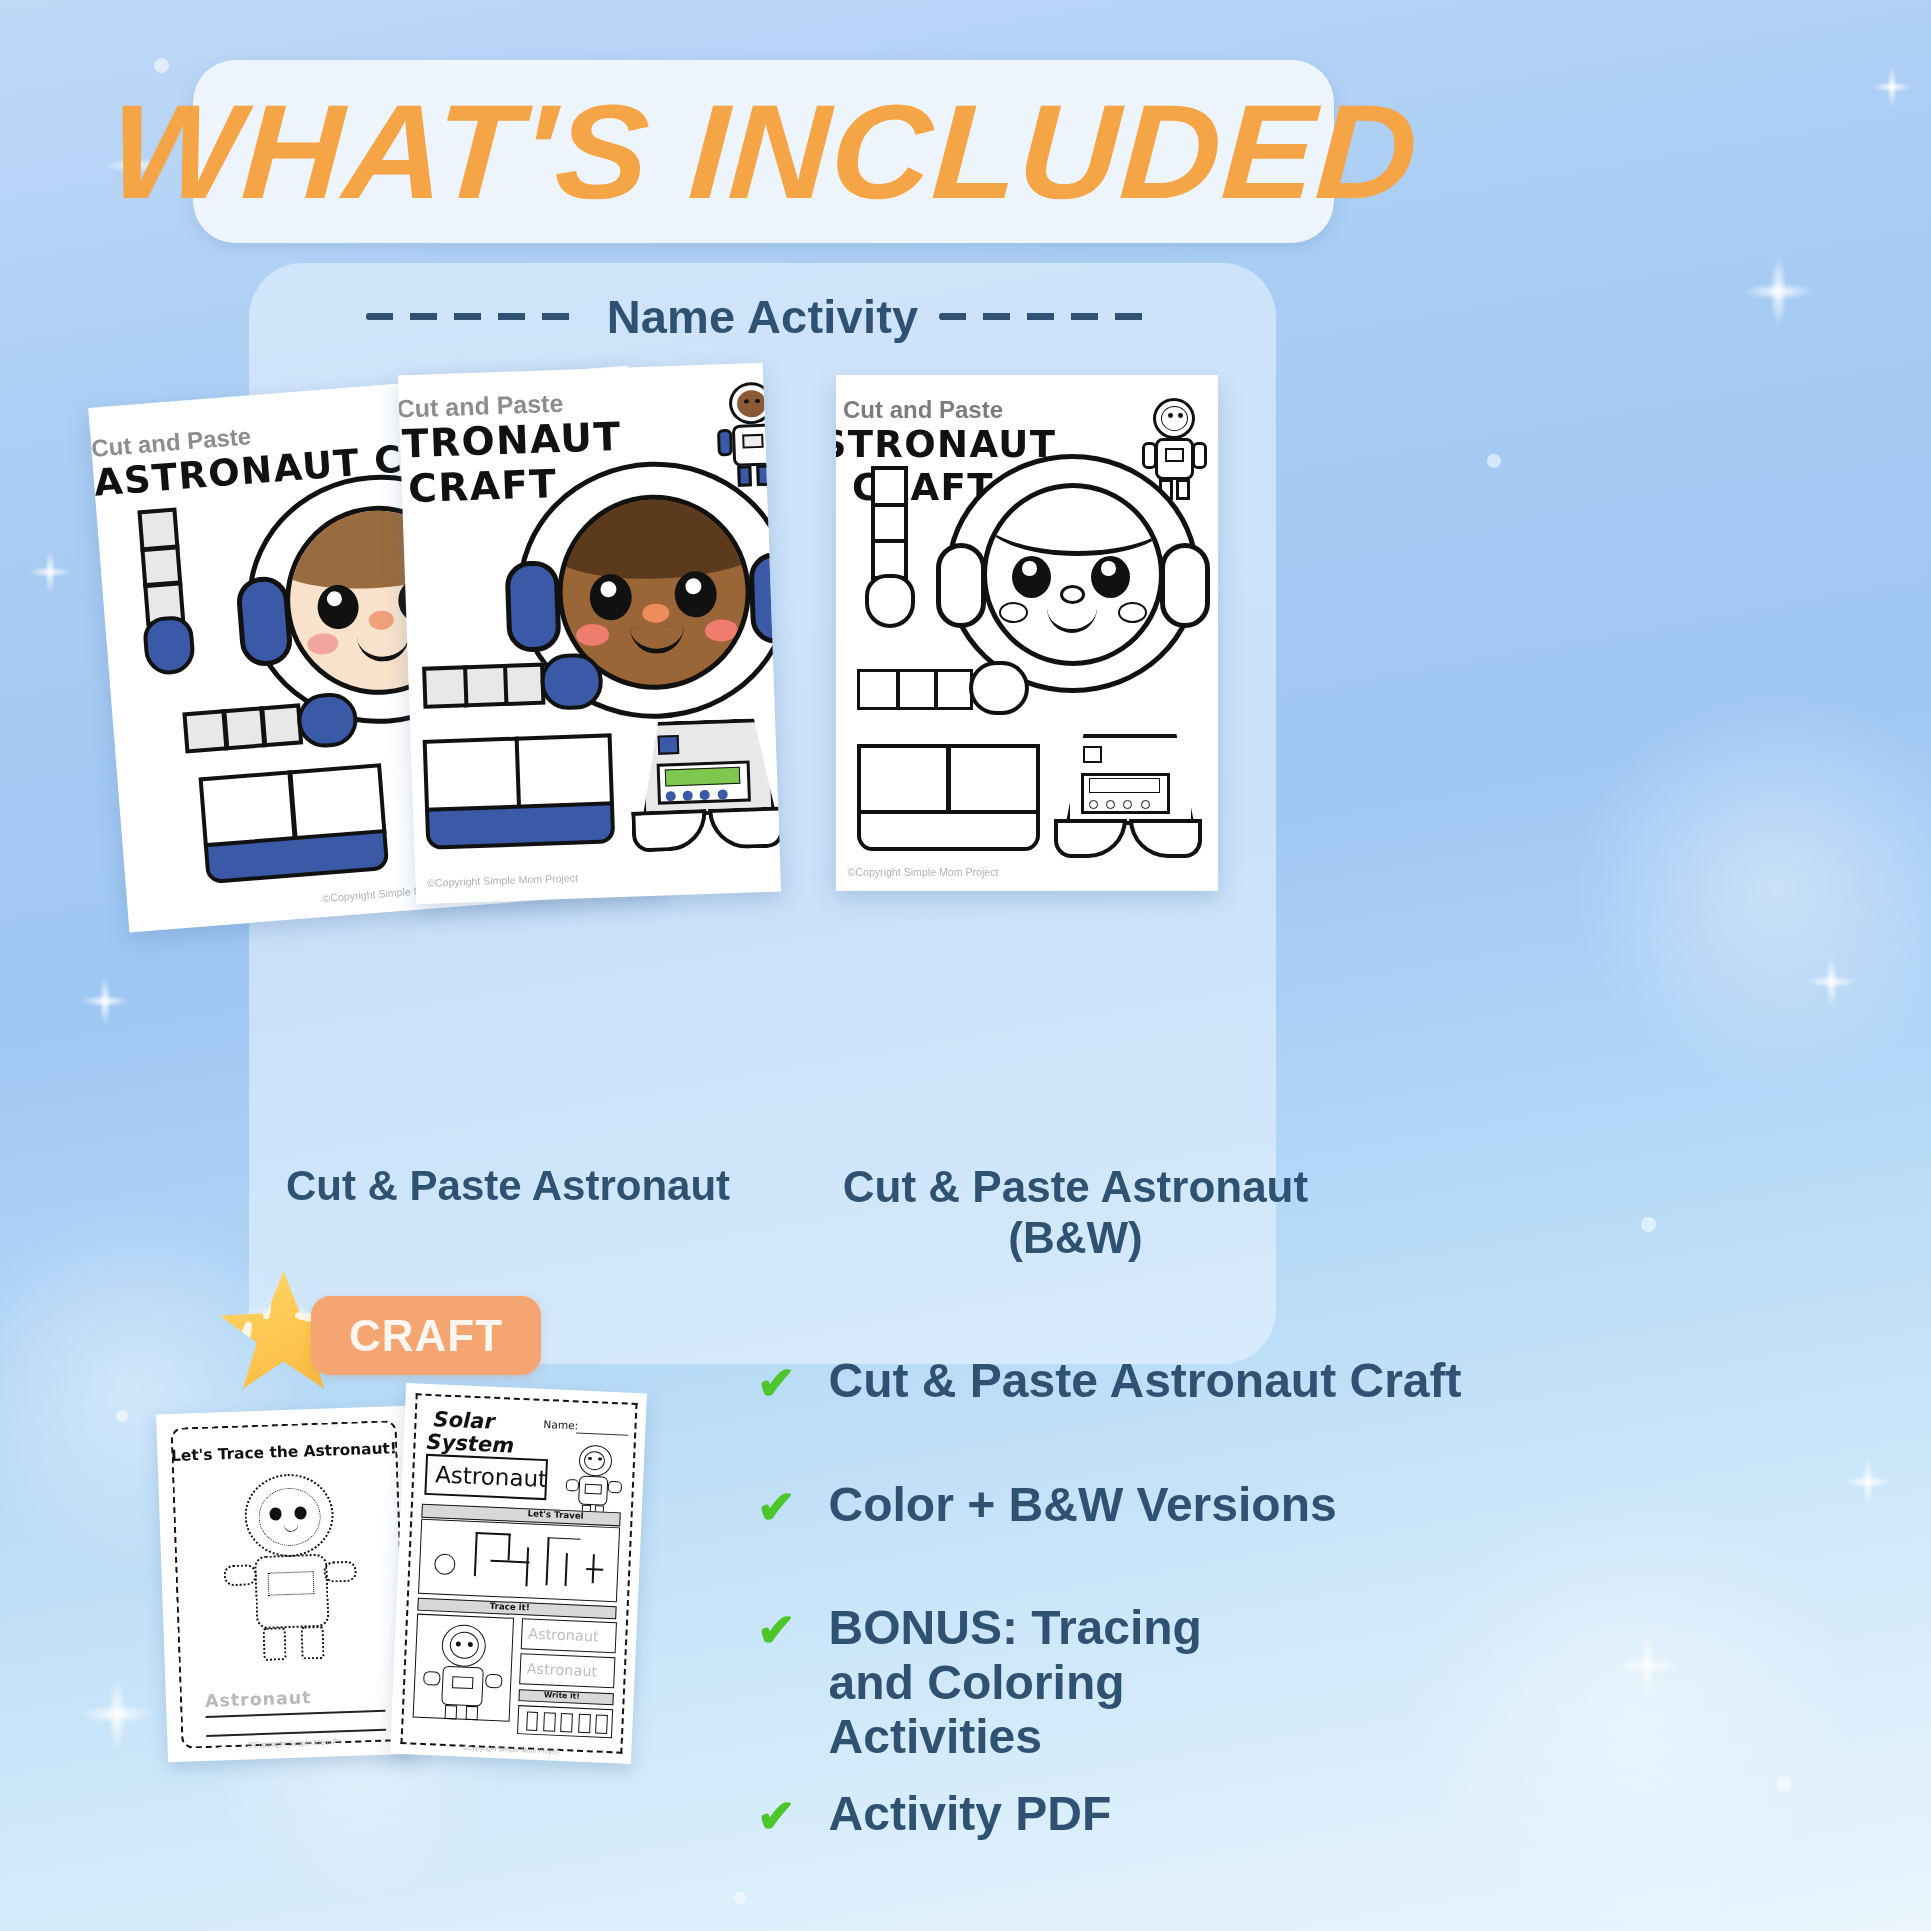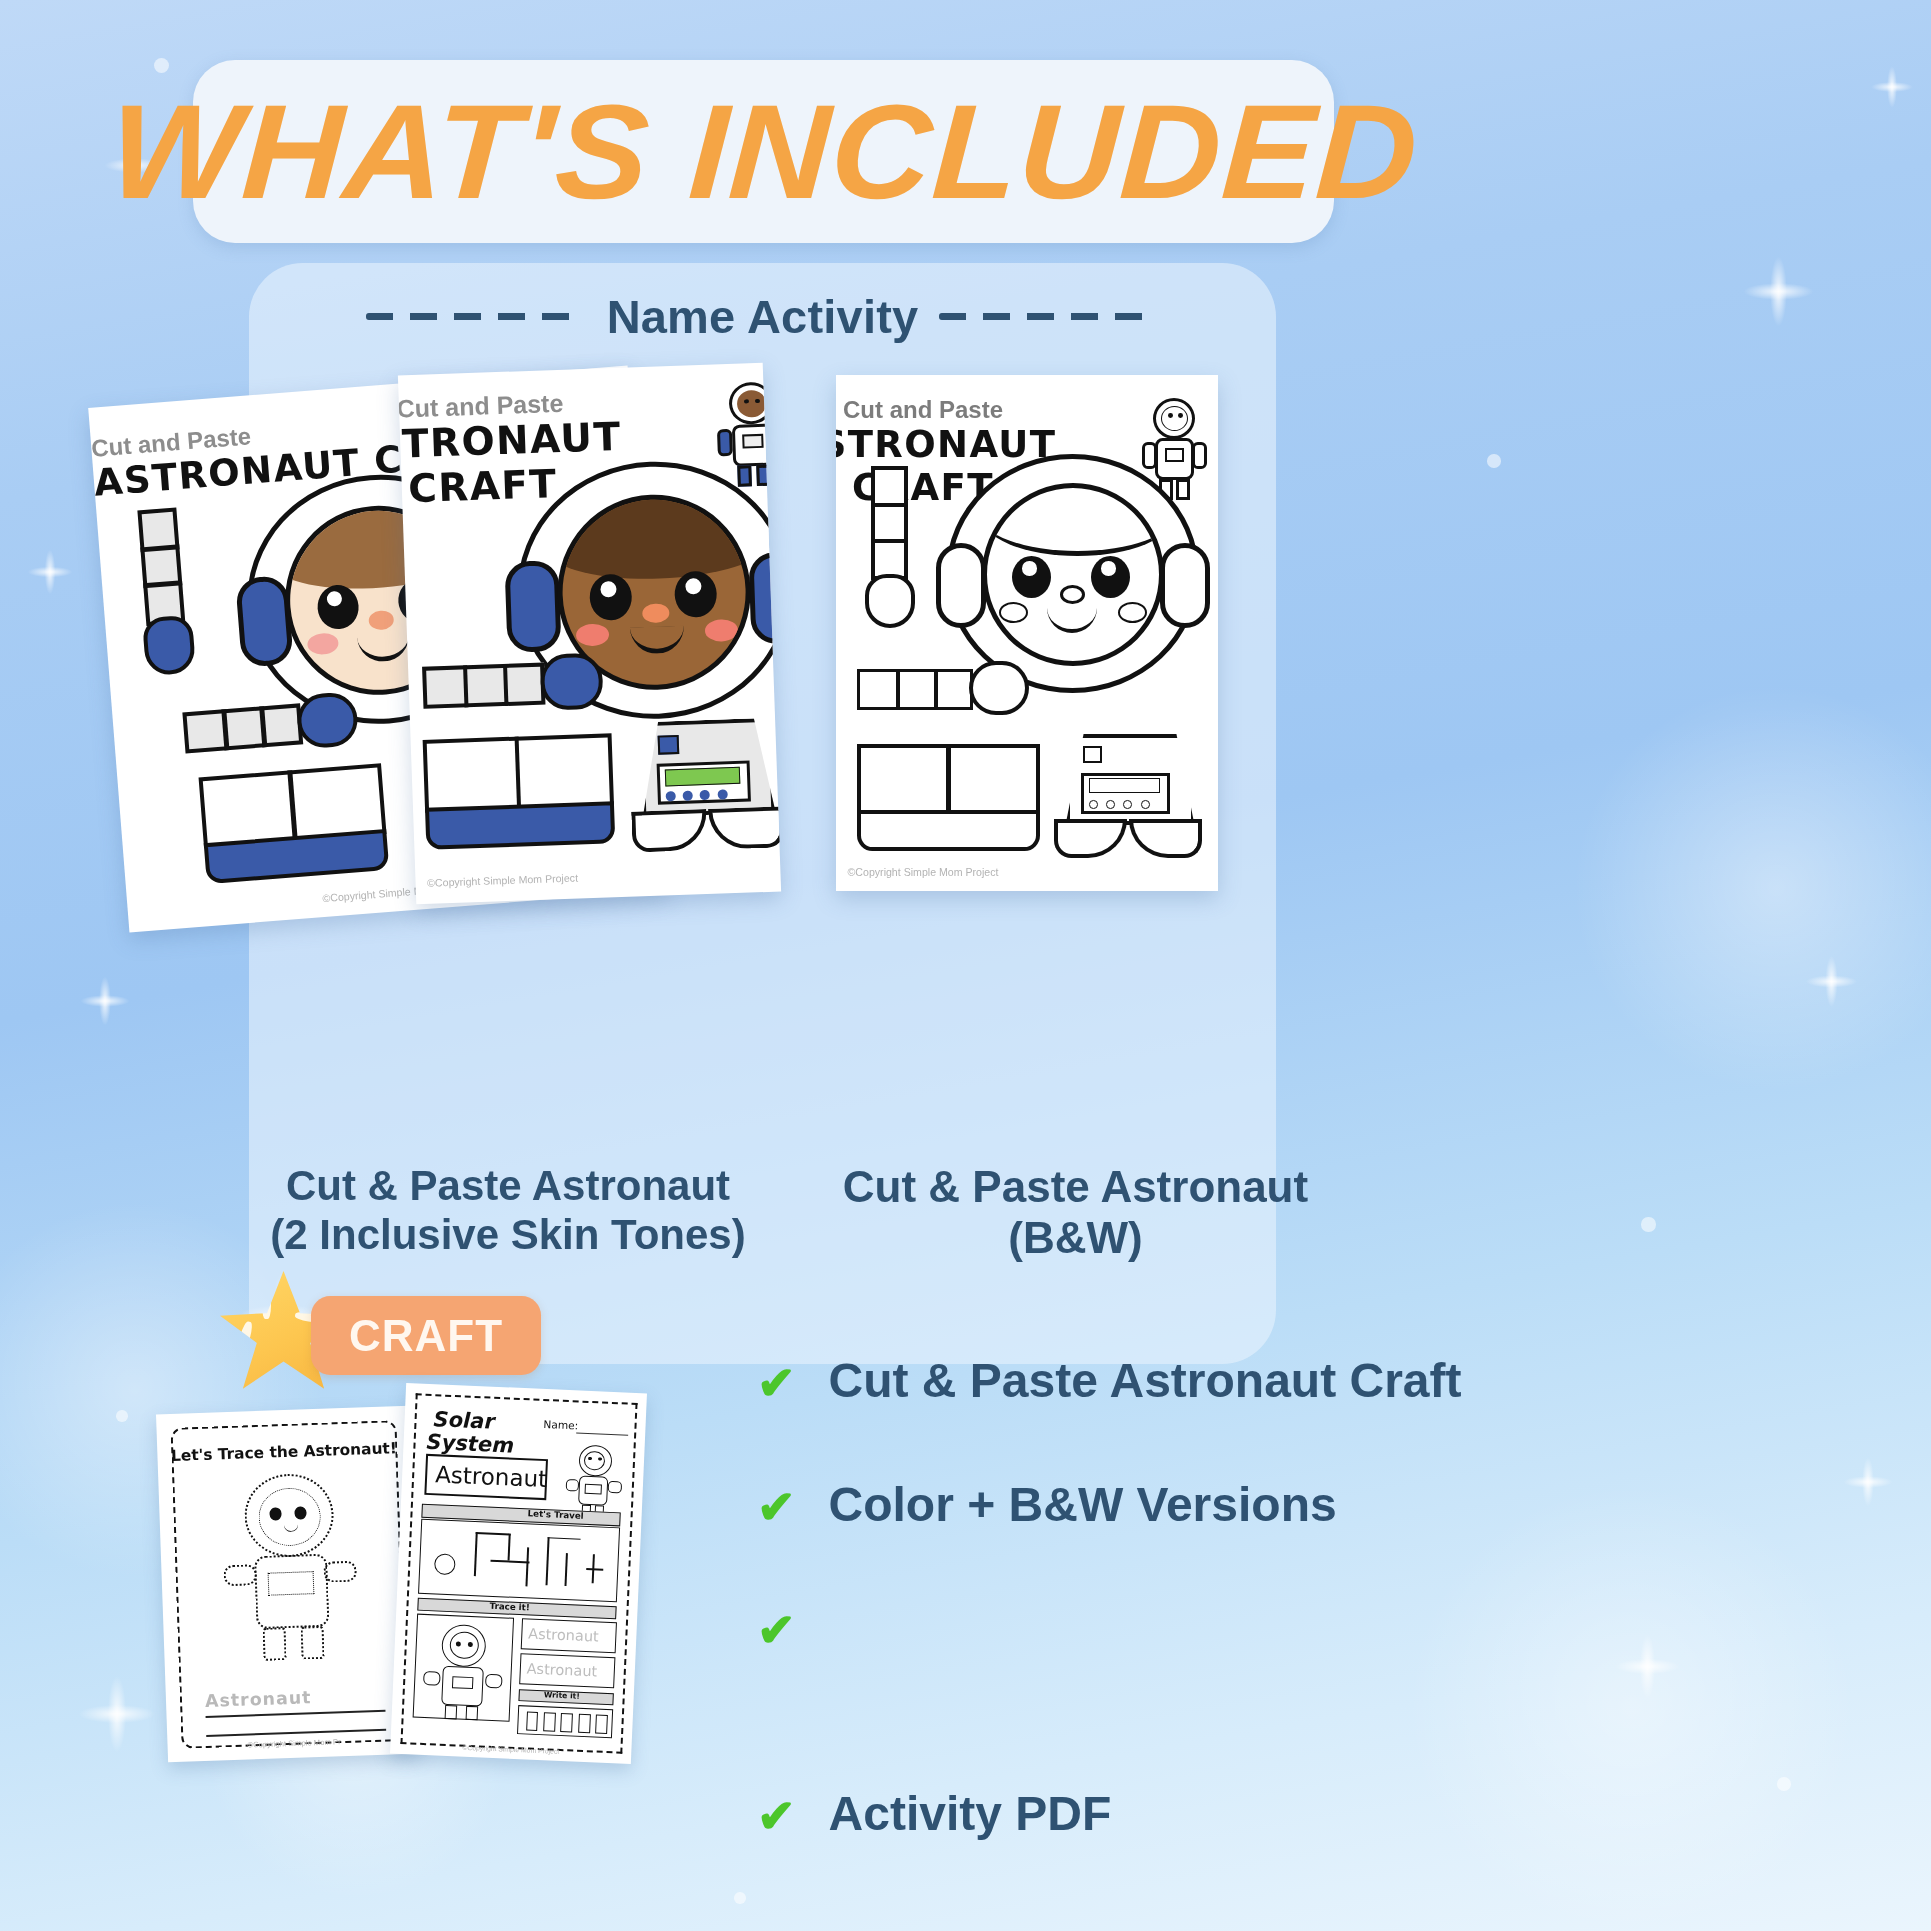--- a/index.html
+++ b/index.html
@@ -365,21 +365,20 @@
     <div style="position:absolute; left:89px; top:66px; width:8.7px; height:8.7px; border-radius:50%; border:1.9px solid #111;"></div>
     <div style="position:absolute; left:1.9px;  top:85px; width:73px; height:39px; border:4.8px solid #111; background:#fff; border-radius:0 0 39px 17.4px;"></div>
     <div style="position:absolute; left:77px; top:85px; width:73px; height:39px; border:4.8px solid #111; background:#fff; border-radius:0 0 17.4px 39px;"></div>
   </div>
 
   <div class="copyright" style="bottom:13.5px; left:-87px; width:348px;">©Copyright Simple Mom Project</div>
 </div>
 
 <div class="caption" style="left:257px; top:1162px; width:502px;">
   <div>Cut &amp; Paste Astronaut</div>
-  <div>(2 Inclusive Skin Tones)</div>
 </div>
 
 <div class="caption" style="left:782px; top:1161px; width:587px; font-size:44px;">
   <div>Cut &amp; Paste Astronaut</div>
   <div>(B&amp;W)</div>
 </div>
 
 <div class="bonus-wrap">
   <div class="star">
     <b style="left:42px; top:15.4px; width:8.7px; height:33px;"></b>
@@ -500,20 +499,23 @@
     <div class="check-text">Cut &amp; Paste Astronaut Craft</div>
   </div>
 
   <div class="check-item" style="top:124px;">
     <div class="check-mark">✔</div>
     <div class="check-text">Color + B&amp;W Versions</div>
   </div>
 
   <div class="check-item" style="top:247px; width:541px;">
     <div class="check-mark">✔</div>
+    <div class="check-text">
+      <span class="strong">BONUS:</span><span> Tracing and Coloring Activities</span>
+    </div>
   </div>
 
   <div class="check-item" style="top:433px;">
     <div class="check-mark">✔</div>
     <div class="check-text">Activity PDF</div>
   </div>
 
 </div>
 
 

